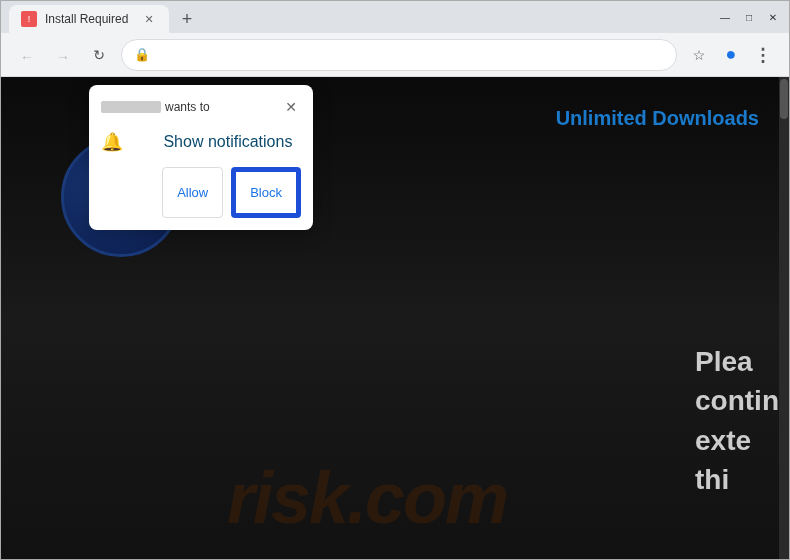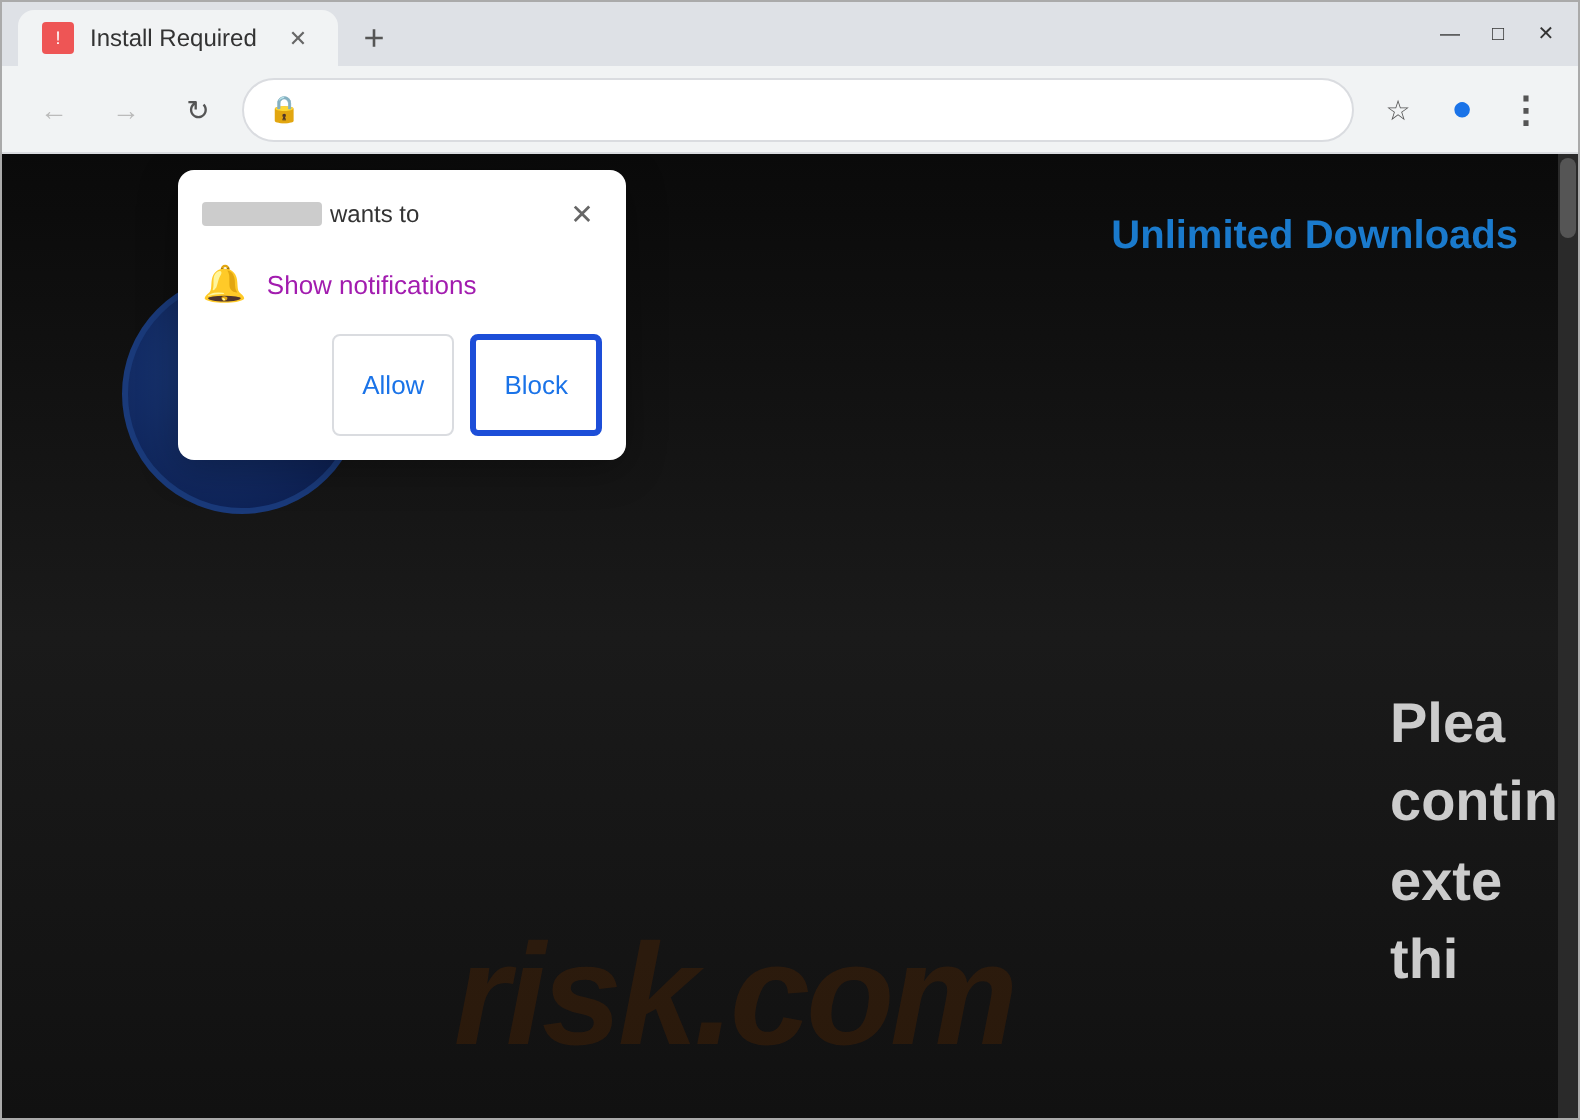--- a/index.html
+++ b/index.html
@@ -320,22 +320,23 @@
       gap: 10px;
       padding: 4px 0 10px 0;
     }
 
     .bell-icon {
       color: #5f6368;
       font-size: 18px;
     }
 
     .show-notif-text {
-      font-size: 13px;
-      color: #a21caf;
+      font-size: 16px;
+      color: #0c4a6e;
+      margin-left: 30px;
     }
 
     .popup-buttons {
       display: flex;
       justify-content: flex-end;
       gap: 8px;
       padding-top: 4px;
     }
 
     .btn-allow {
@@ -345,21 +346,21 @@
       border-radius: 4px;
       font-size: 13px;
       color: #1a73e8;
       cursor: pointer;
       font-family: inherit;
     }
 
     .btn-block {
       padding: 6px 14px;
       background: transparent;
-      border: 3px solid #1d4ed8;
+      border: 5px solid #1d4ed8;
       border-radius: 4px;
       font-size: 13px;
       color: #1a73e8;
       cursor: pointer;
       font-family: inherit;
     }
 
     
     .scrollbar {
       position: absolute;

